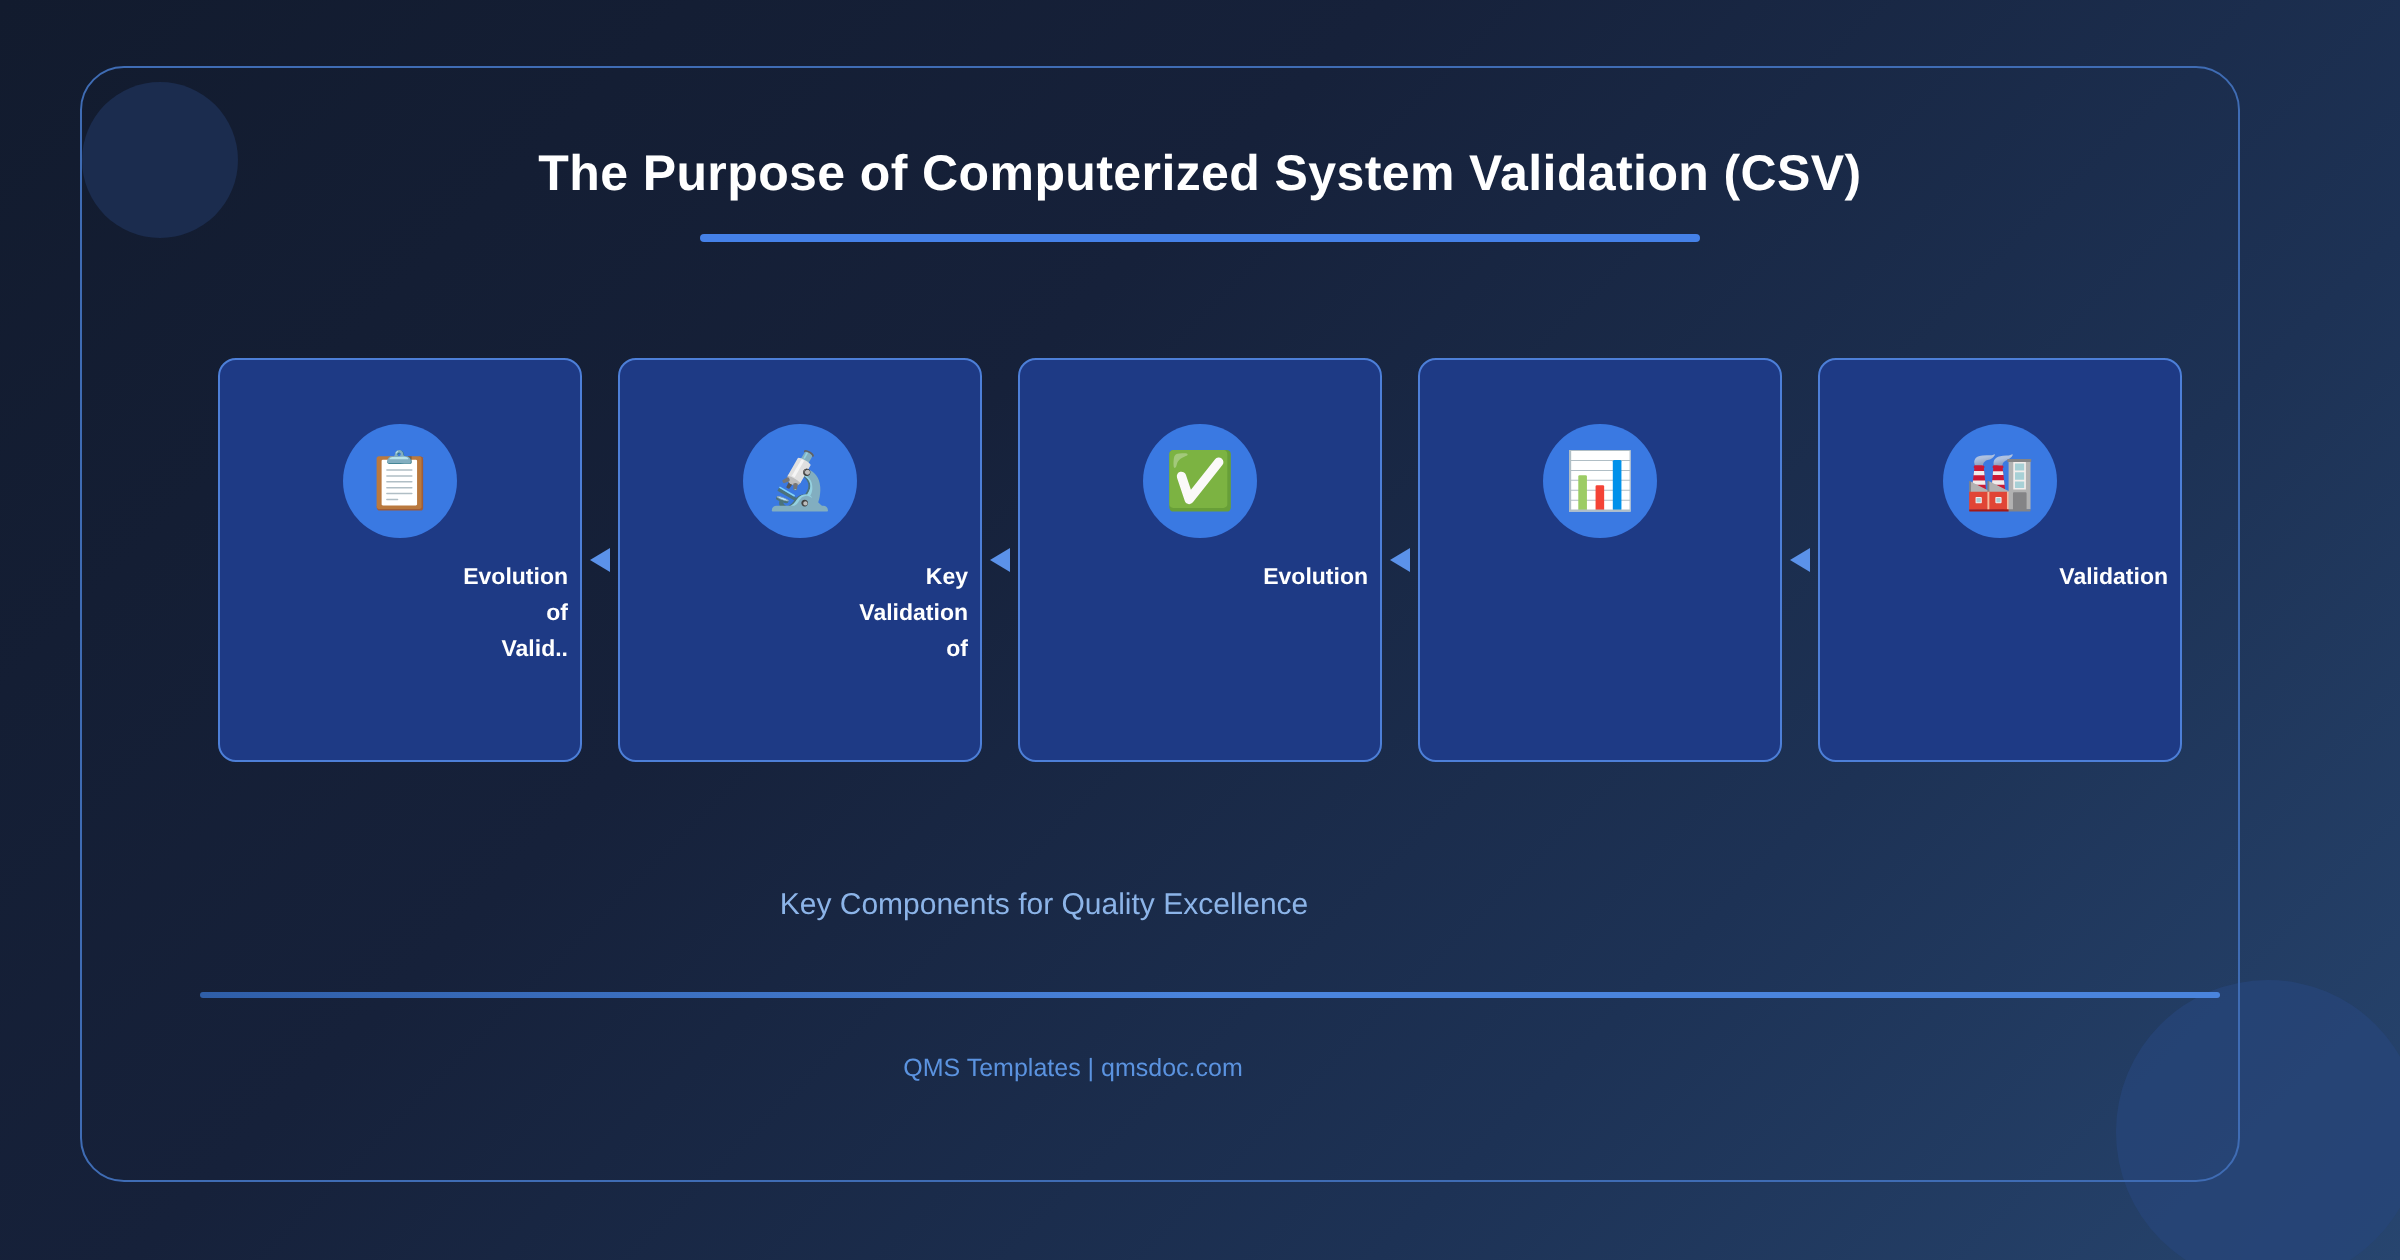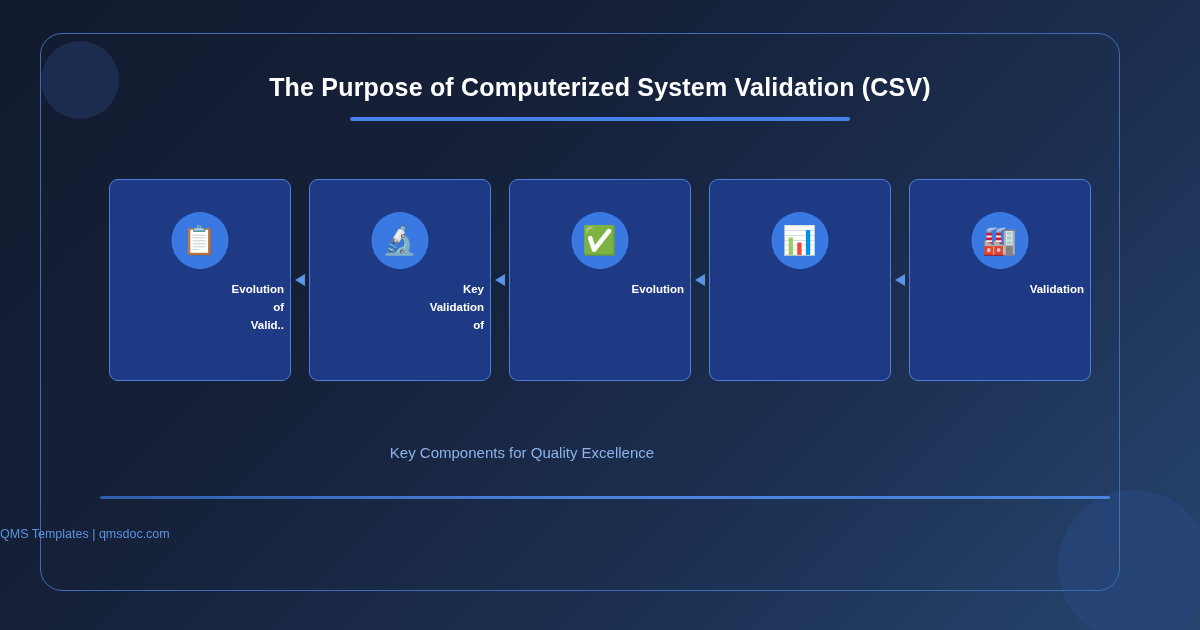--- a/index.html
+++ b/index.html
@@ -121,20 +121,21 @@
     position:absolute;
     left:100px; top:496px;
     width:1010px; height:3px;
     background:linear-gradient(90deg, #2f5ea8 0%, #4a84dd 50%, #4a84dd 100%);
     border-radius:2px;
   }
   
   .footer {
     position:absolute;
     left:0; top:527px; width:1073px;
+    text-align:center;
     color:#5b93e0;
     font-size:12.5px;
   }
 </style>
 </head>
 <body>
 
 <div id="stage">
 
   <div class="deco deco-tl"></div>

